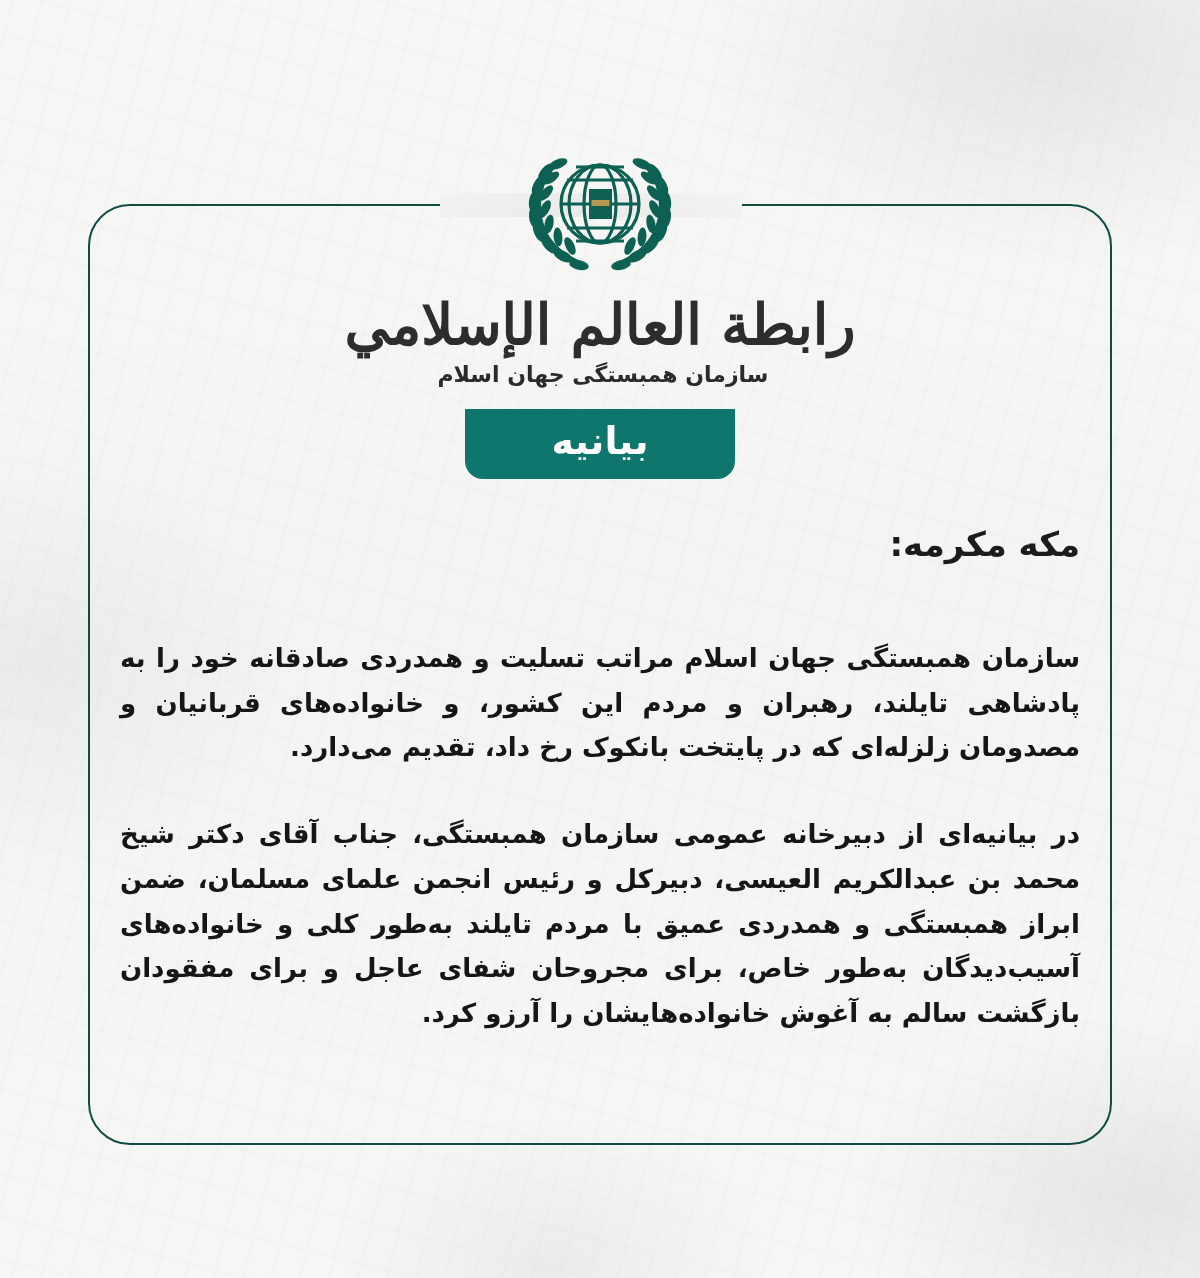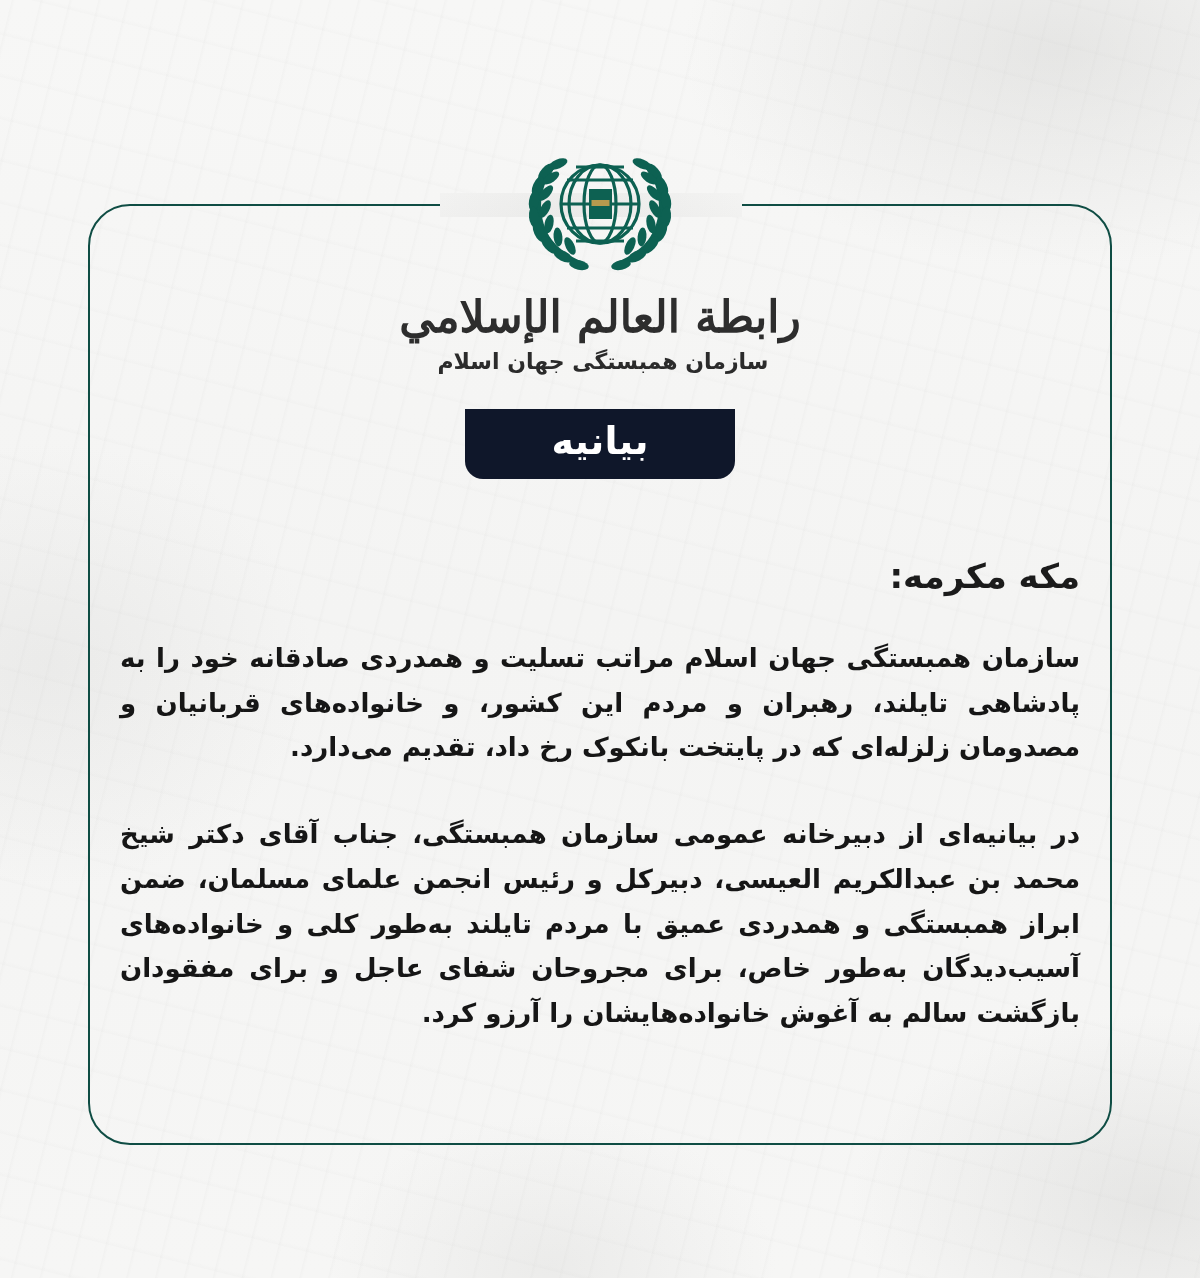--- a/index.html
+++ b/index.html
@@ -92,21 +92,21 @@
   
   .wordmark {
     position: absolute;
     left: 0; right: 0;
     top: 292px;
     text-align: center;
   }
   .wordmark-ar {
     display: block;
     font-family: "DejaVu Serif", "Liberation Serif", serif;
-    font-size: 44px;
+    font-size: 56px;
     font-weight: 700;
     color: #2d2d2d;
     letter-spacing: -1px;
     line-height: 1.15;
     direction: rtl;
   }
   .wordmark-fa {
     display: block;
     margin-top: 6px;
     font-family: "DejaVu Sans", "Liberation Sans", sans-serif;
@@ -120,21 +120,21 @@
 
   
   .badge-wrap {
     position: absolute;
     left: 0; right: 0;
     top: 409px;
     display: flex;
     justify-content: center;
   }
   .badge {
-    background: #0f172a;
+    background: #0f766e;
     color: #ffffff;
     min-width: 270px;
     padding: 9px 44px 13px;
     border-radius: 0 0 18px 18px;
     text-align: center;
     font-family: "DejaVu Sans", "Liberation Sans", sans-serif;
     font-size: 38px;
     font-weight: 700;
     line-height: 1.25;
     direction: rtl;
@@ -146,21 +146,20 @@
     position: absolute;
     top: 524px;
     right: 120px;
     width: 900px;
     text-align: right;
     direction: rtl;
     font-family: "DejaVu Sans", "Liberation Sans", sans-serif;
     font-size: 34px;
     font-weight: 700;
     color: #1b1b1b;
-    margin-top: 32px;
   }
 
   
   .body-text {
     position: absolute;
     top: 622px;
     right: 120px;
     left: 120px;
     direction: rtl;
     text-align: justify;

